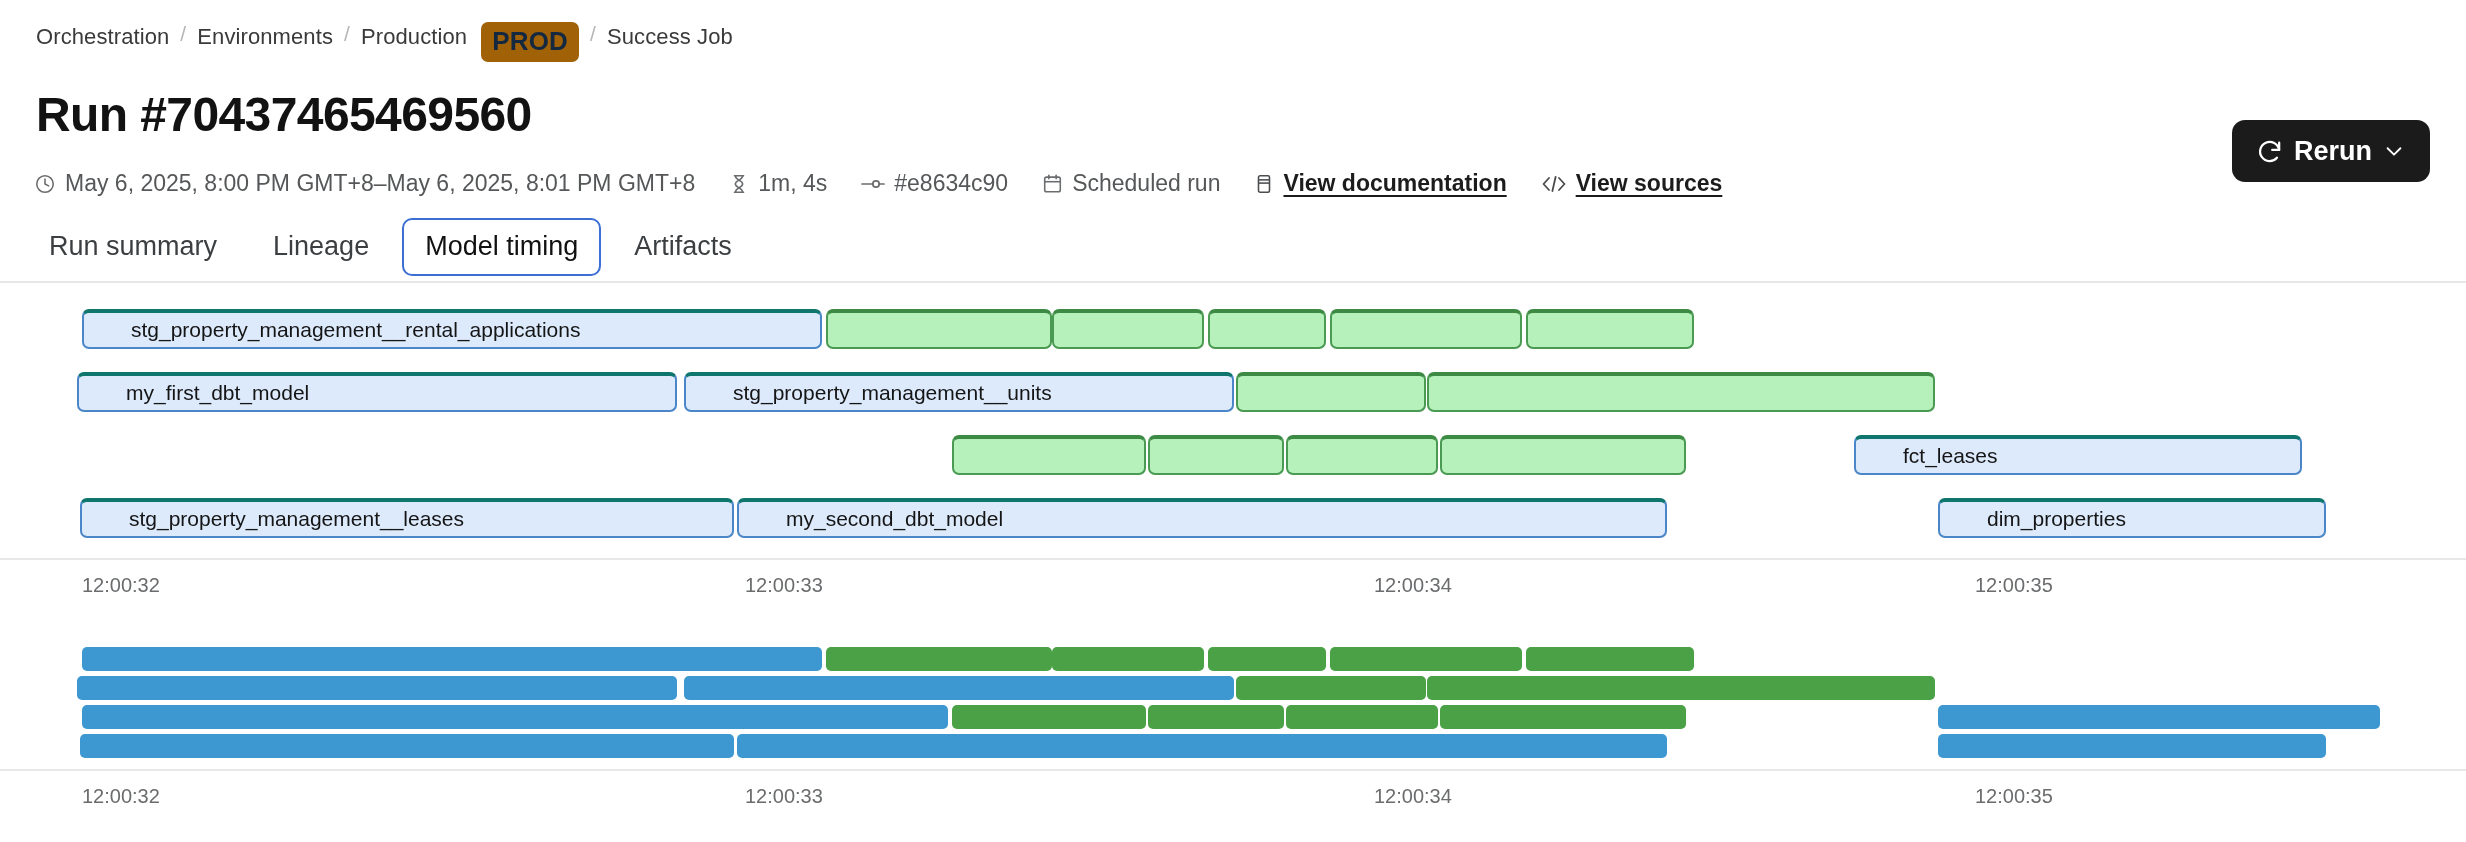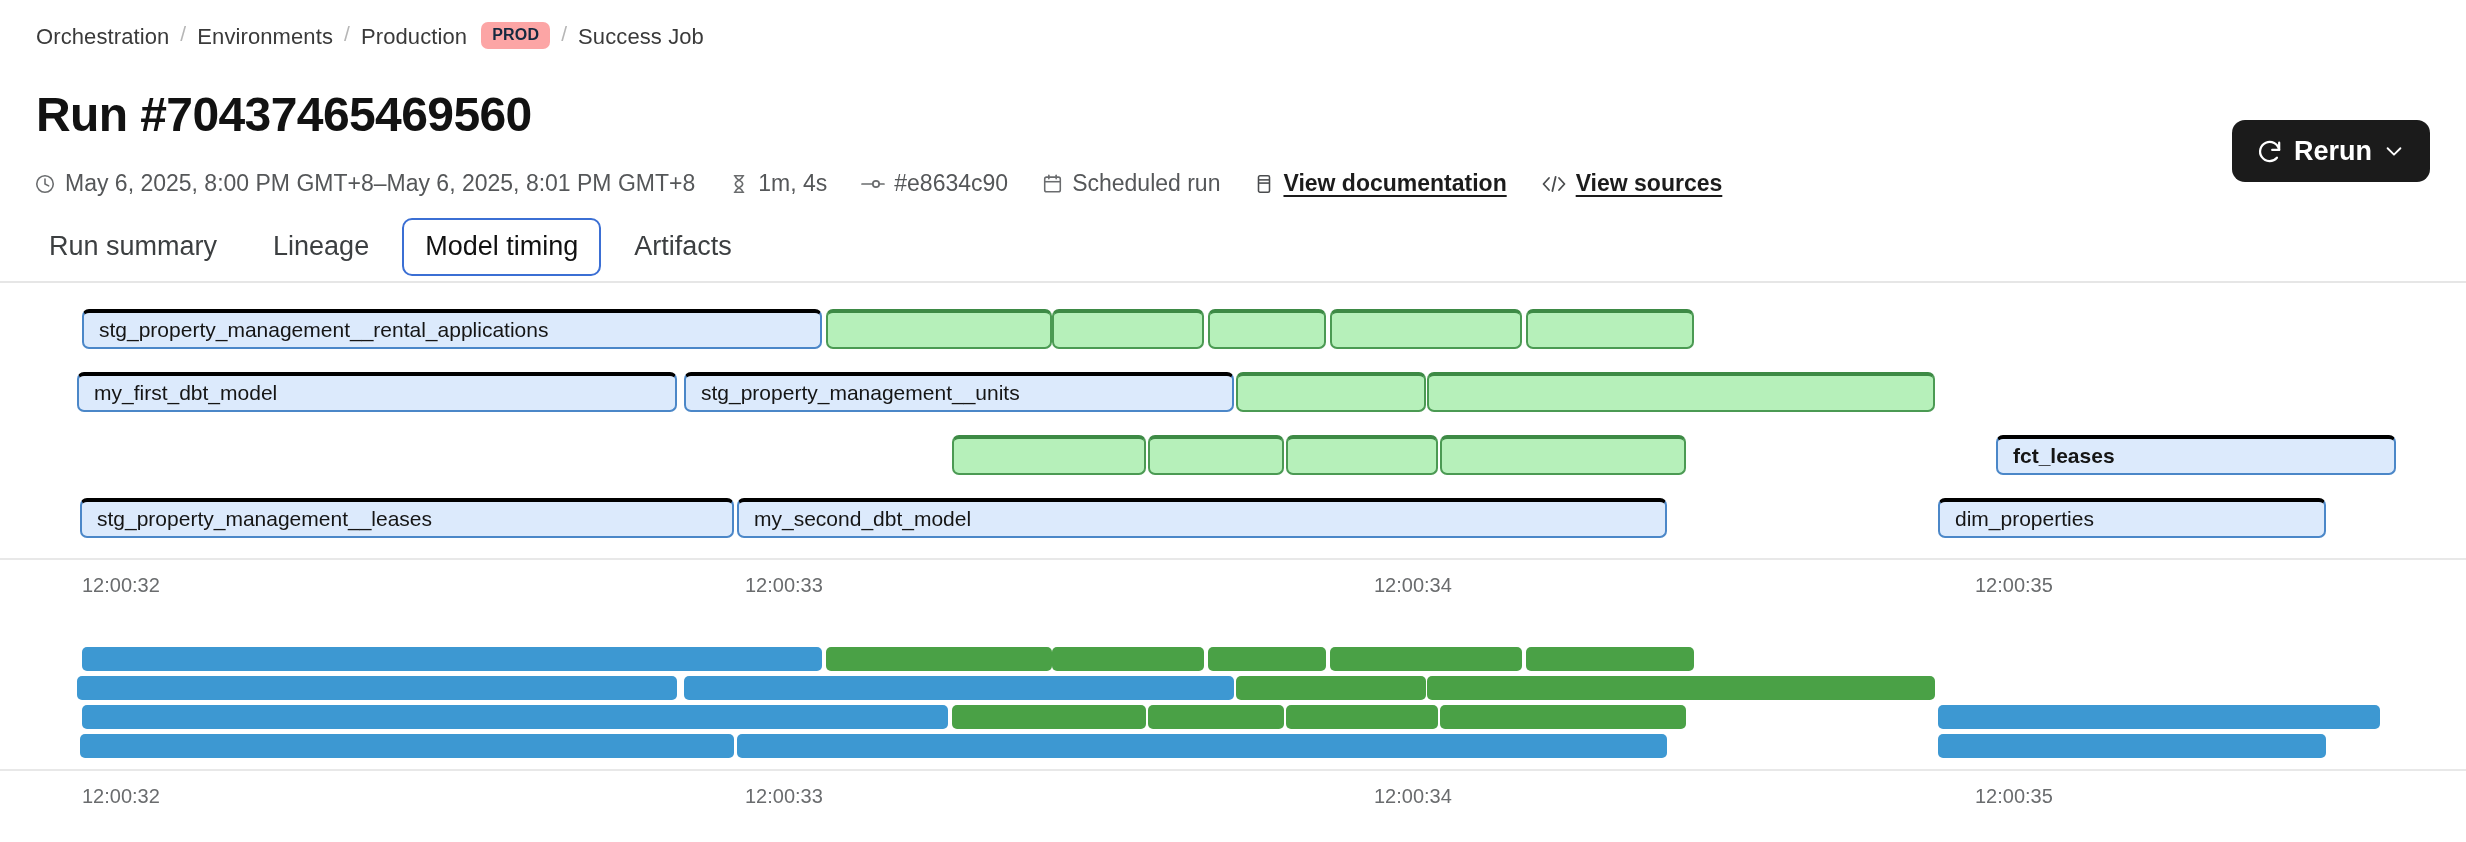--- a/index.html
+++ b/index.html
@@ -15,23 +15,23 @@
   .breadcrumb {
     position: absolute;
     left: 36px; top: 22px;
     display: flex; align-items: flex-start; gap: 0px;
     font-size: 22px; color: #3a3a3a;
     letter-spacing: 0.1px;
   }
   .crumb { padding: 2px 0; white-space: nowrap; }
   .crumb-sep { color: #b6b6b6; padding: 0 11px; font-size: 21px; }
   .crumb-badge {
-    background: #fca5a5; color: #14293f;
+    background: #a16207; color: #14293f;
     border-radius: 7px; padding: 4px 11px 5px;
-    font-size: 16px; font-weight: 700; margin-left: 14px;
+    font-size: 26px; font-weight: 700; margin-left: 14px;
     letter-spacing: 0.2px;
   }
 
   
   .title-row {
     position: absolute;
     left: 36px; top: 90px;
     display: flex; align-items: center; gap: 22px;
   }
   .page-title {
@@ -121,21 +121,21 @@
     top: 9px; height: 40px;
     border-radius: 7px;
     display: flex; align-items: center;
     font-size: 21px;
     overflow: hidden;
     white-space: nowrap;
     cursor: pointer;
   }
   .bar .bar-label { padding-left: 15px; color: #151515; }
   .bar.blue { background: #dceafc; border: 2px solid #4b87c8; }
-  .bar.blue-top { border-top: 4px solid #000000; }
+  .bar.blue-top { border-top: 4px solid #0f766e; padding-left: 32px; }
   .bar.green { background: #b6f0ba; border: 2px solid #4b9a53; }
   .bar.green-top { border-top: 4px solid #3d8a45; }
 
   .axis {
     position: relative;
     height: 46px;
     border-top: 2px solid #e8e8e8;
     margin-top: 6px;
   }
   .tick {
@@ -284,21 +284,21 @@
         <span class="bar-label">stg_property_management__units</span>
       </div>
       <div class="bar green green-top" style="left: 1236px; width: 190px;"></div>
       <div class="bar green green-top" style="left: 1427px; width: 508px;"></div>
     </div>
     <div class="gantt-row">
       <div class="bar green green-top" style="left: 952px; width: 194px;"></div>
       <div class="bar green green-top" style="left: 1148px; width: 136px;"></div>
       <div class="bar green green-top" style="left: 1286px; width: 152px;"></div>
       <div class="bar green green-top" style="left: 1440px; width: 246px;"></div>
-      <div class="bar blue blue-top" style="left: 1996px; width: 400px; font-weight: bold;">
+      <div class="bar blue blue-top" style="left: 1854px; width: 448px;">
         <span class="bar-label">fct_leases</span>
       </div>
     </div>
     <div class="gantt-row">
       <div class="bar blue blue-top" style="left: 80px; width: 654px;">
         <span class="bar-label">stg_property_management__leases</span>
       </div>
       <div class="bar blue blue-top" style="left: 737px; width: 930px;">
         <span class="bar-label">my_second_dbt_model</span>
       </div>

